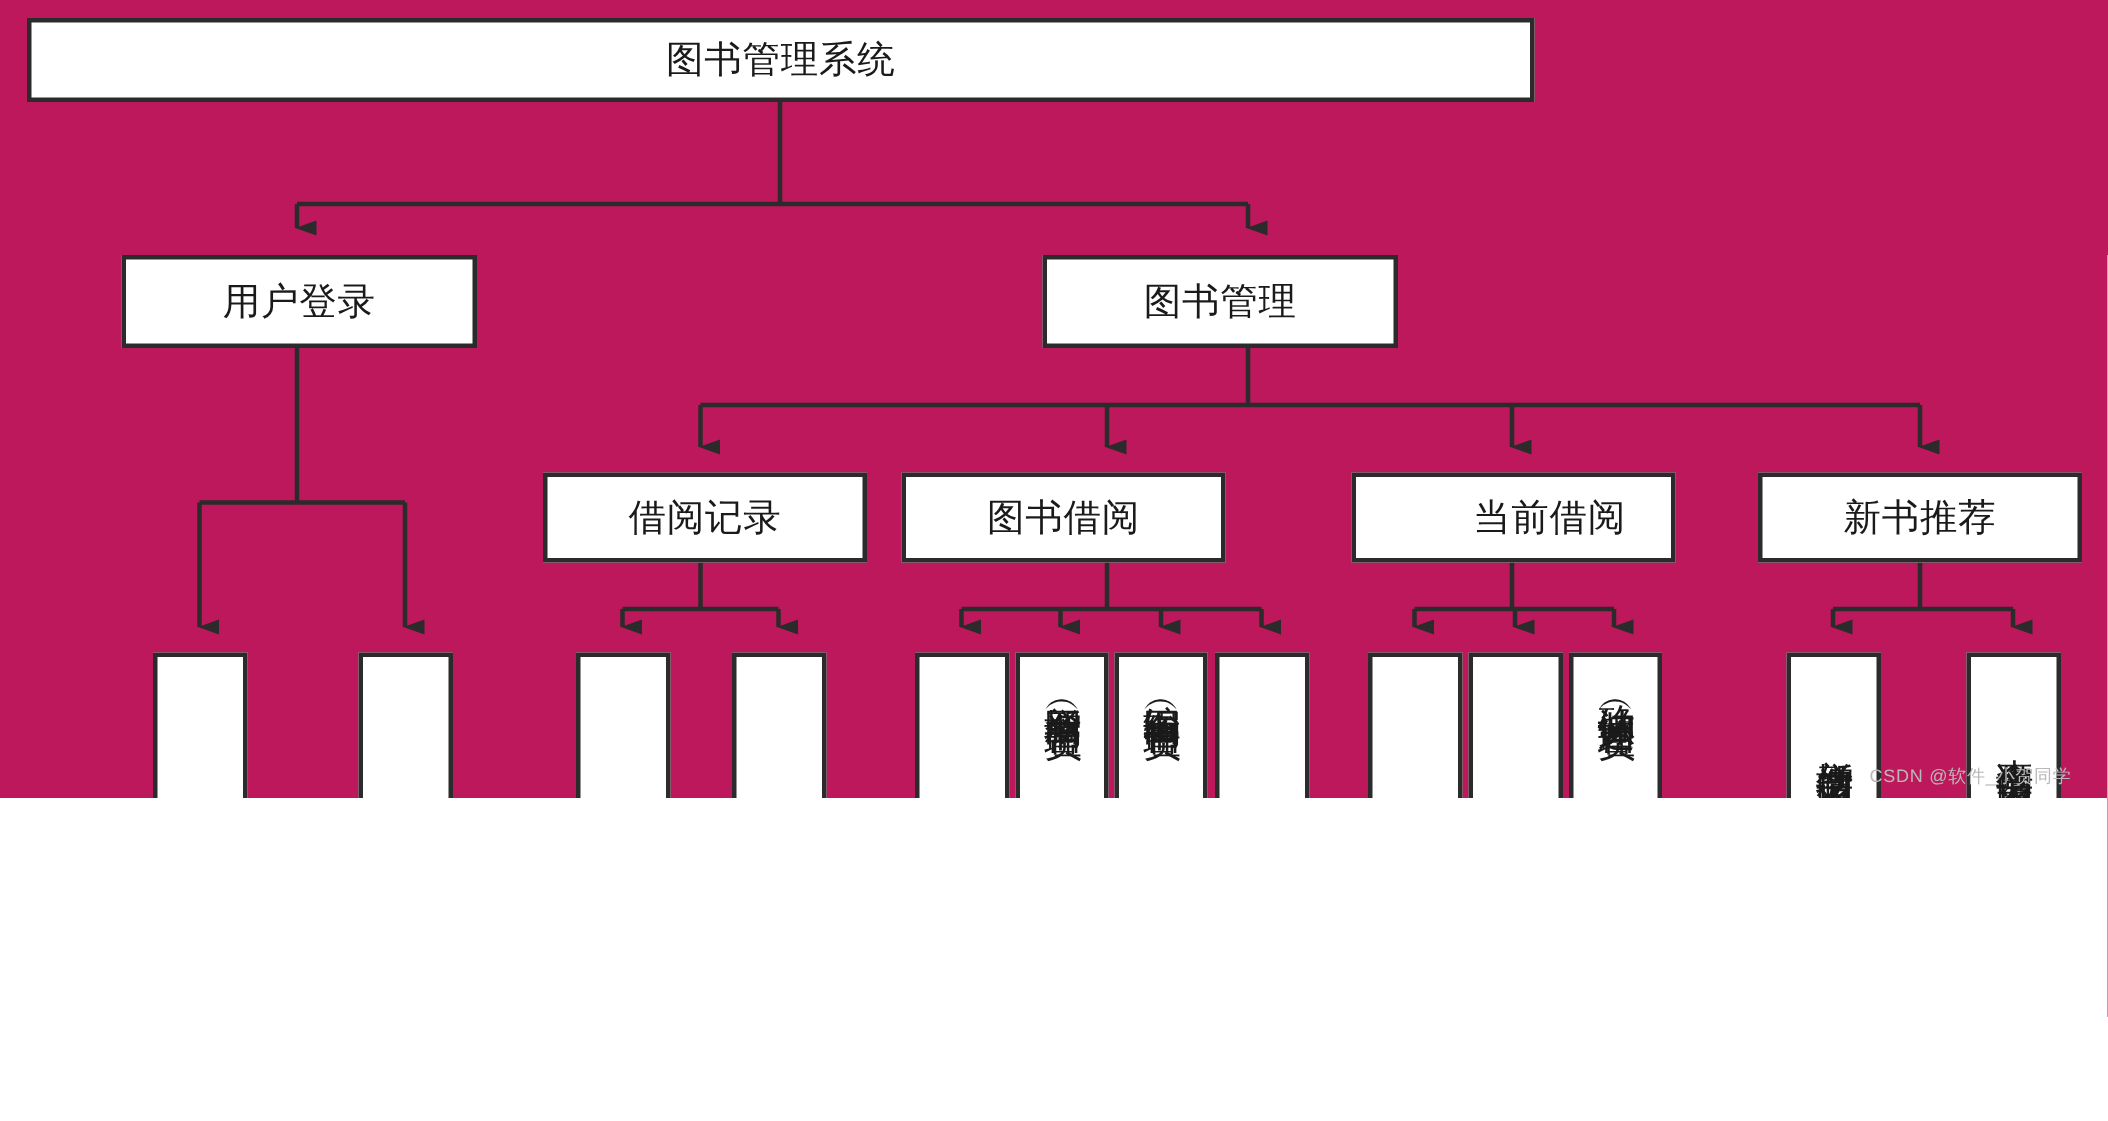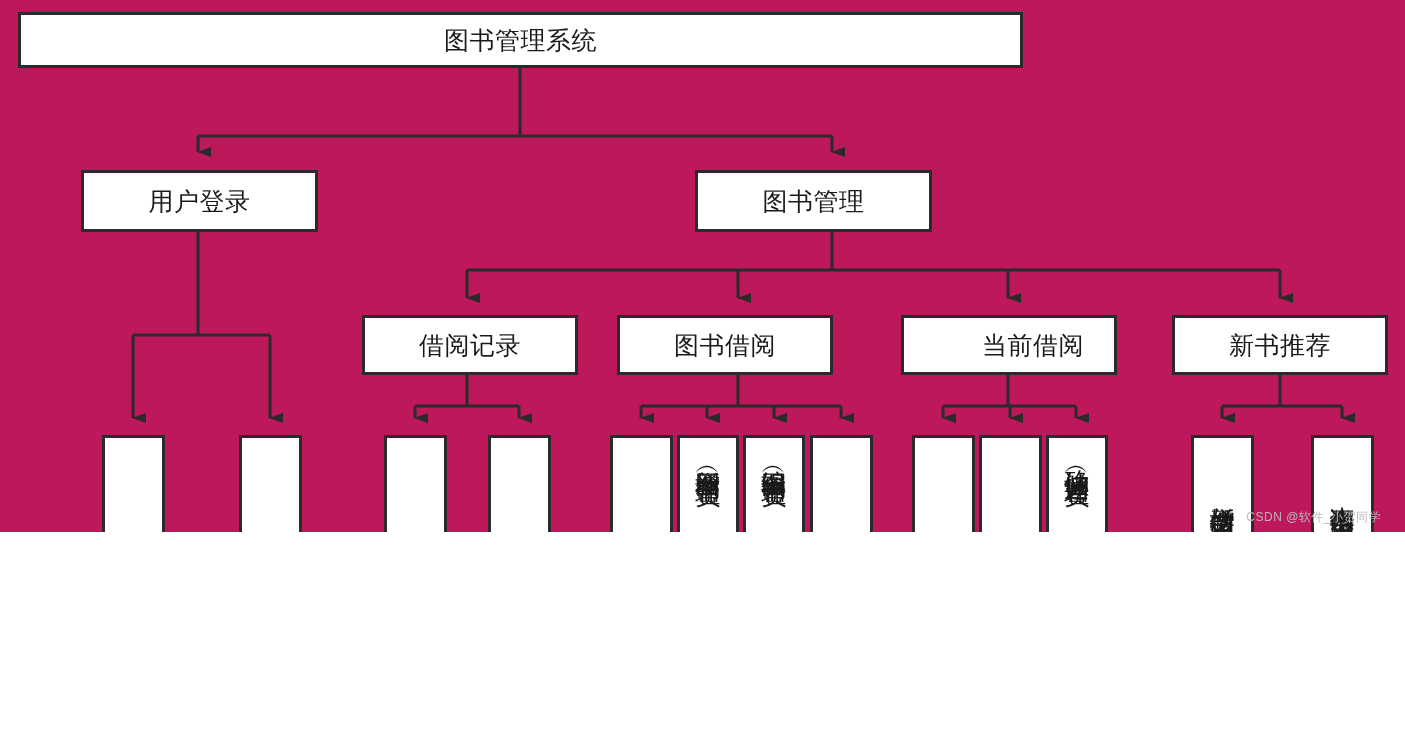--- a/index.html
+++ b/index.html
@@ -150,21 +150,21 @@
   </div>
 
   <div class="node horiz" style="left:695px; top:170px; width:237px; height:62px;">
     <span class="label">图书管理</span>
   </div>
 
   <div class="node horiz" style="left:362px; top:315px; width:216px; height:60px;">
     <span class="label">借阅记录</span>
   </div>
 
-  <div class="node horiz" style="left:617px; top:315px; width:216px; height:60px;">
+  <div class="node horiz" style="left:601px; top:315px; width:216px; height:60px;">
     <span class="label">图书借阅</span>
   </div>
 
   <div class="node horiz" style="left:901px; top:315px; width:216px; height:60px;padding-left:48px;">
     <span class="label">当前借阅</span>
   </div>
 
   <div class="node horiz" style="left:1172px; top:315px; width:216px; height:60px;">
     <span class="label">新书推荐</span>
   </div>

